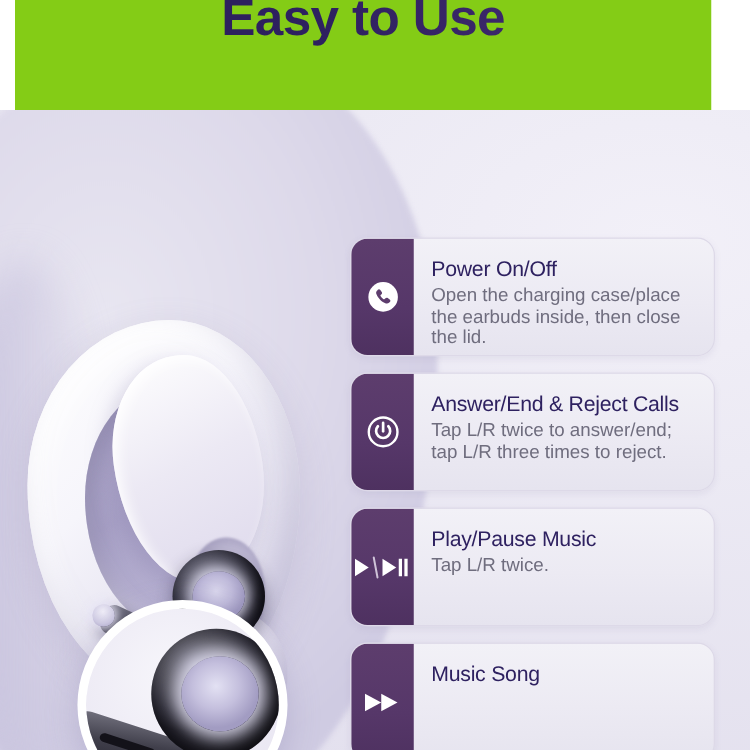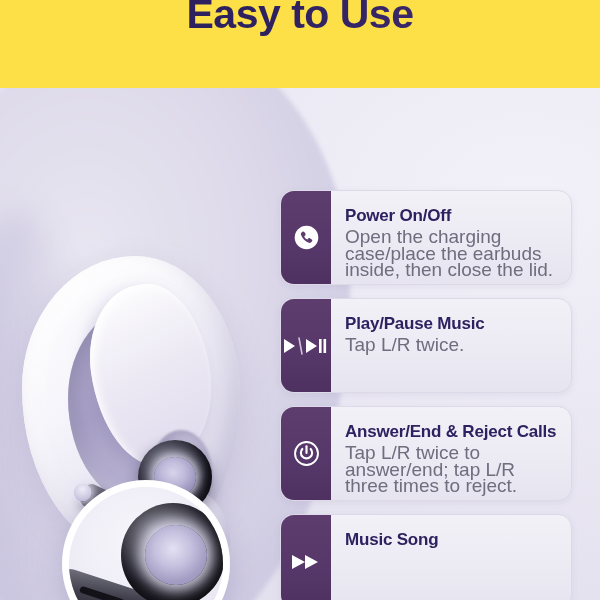--- a/index.html
+++ b/index.html
@@ -8,23 +8,23 @@
     width:600px; height:600px;
     overflow:hidden;
     font-family:"Liberation Sans", sans-serif;
     background:#ffffff;
   }
 
   .page { position:relative; width:600px; height:600px; overflow:hidden; }
 
   
   .header {
-    position:absolute; top:0; left:0;
-    width:600px; height:88px;
-    background:#fde047;
+    position:absolute; top:0; left:12px;
+    width:557px; height:88px;
+    background:#84cc16;
     z-index:5;
   }
   .page-title {
     position:absolute;
     left:0; right:0;
     top:-12px;
     text-align:center;
     font-size:41px;
     font-weight:bold;
     letter-spacing:-0.5px;
@@ -213,28 +213,28 @@
     display:flex; align-items:center; justify-content:center;
     background:linear-gradient(180deg,#5d3d6d 0%,#563769 60%,#4e3160 100%);
     color:#ffffff;
   }
   .card-body {
     flex:1 1 auto;
     padding:14px 12px 0 14px;
   }
   .card-title {
     font-size:17px;
-    font-weight:bold;
+    font-weight:normal;
     color:#2e2160;
     letter-spacing:-0.2px;
     line-height:21px;
     margin-bottom:3px;
   }
   .card-desc {
-    font-size:19px;
+    font-size:15px;
     color:#6f6d7e;
     line-height:16.5px;
   }
 
   .icon-svg { display:block; }
 </style>
 </head>
 <body>
 
 <div class="page">
@@ -277,20 +277,34 @@
     <div class="card">
       <div class="card-icon">
         <svg class="icon-svg" width="27" height="27" viewBox="0 0 24 24" aria-hidden="true">
           <circle cx="12" cy="12" r="10.5" fill="#ffffff"></circle>
           <path d="M8.2 7.0c.55-.55 1.35-.5 1.8.12l1.0 1.4c.36.5.3 1.18-.14 1.6l-.62.6c-.2.2-.24.5-.1.74.5.9 1.27 1.67 2.18 2.18.24.14.54.1.74-.1l.6-.62c.42-.44 1.1-.5 1.6-.14l1.4 1.0c.62.45.67 1.25.12 1.8l-.62.62c-.56.56-1.4.75-2.15.46-1.6-.62-3.0-1.55-4.16-2.7-1.15-1.16-2.08-2.56-2.7-4.16-.29-.75-.1-1.59.46-2.15l.6-.62z" fill="#5d3d6d"></path>
         </svg>
       </div>
       <div class="card-body">
         <div class="card-title">Power On/Off</div>
         <div class="card-desc">Open the charging case/place the earbuds inside, then close the lid.</div>
+      </div>
+    </div>
+
+    <div class="card">
+      <div class="card-icon">
+        <svg class="icon-svg" width="27" height="27" viewBox="0 0 24 24" aria-hidden="true">
+          <circle cx="12" cy="12" r="10.2" fill="none" stroke="#ffffff" stroke-width="1.7"></circle>
+          <path d="M12 5.6v6.0" stroke="#ffffff" stroke-width="1.9" stroke-linecap="round"></path>
+          <path d="M8.3 8.0a5.0 5.0 0 1 0 7.4 0" fill="none" stroke="#ffffff" stroke-width="1.9" stroke-linecap="round"></path>
+        </svg>
+      </div>
+      <div class="card-body">
+        <div class="card-title">Answer/End &amp; Reject Calls</div>
+        <div class="card-desc">Tap L/R twice to answer/end; tap L/R three times to reject.</div>
       </div>
     </div>
 
     <div class="card">
       <div class="card-icon">
         <svg class="icon-svg" width="46" height="20" viewBox="0 0 46 20" aria-hidden="true">
           <path d="M1 3 L12 10 L1 17 Z" fill="#ffffff"></path>
           <path d="M19 18 L16 2" stroke="#cfc3d8" stroke-width="1.6" stroke-linecap="round"></path>
           <path d="M23 3 L34 10 L23 17 Z" fill="#ffffff"></path>
           <rect x="36" y="3" width="2.6" height="14" fill="#ffffff"></rect>
@@ -298,34 +312,20 @@
         </svg>
       </div>
       <div class="card-body">
         <div class="card-title">Play/Pause Music</div>
         <div class="card-desc">Tap L/R twice.</div>
       </div>
     </div>
 
     <div class="card">
       <div class="card-icon">
-        <svg class="icon-svg" width="27" height="27" viewBox="0 0 24 24" aria-hidden="true">
-          <circle cx="12" cy="12" r="10.2" fill="none" stroke="#ffffff" stroke-width="1.7"></circle>
-          <path d="M12 5.6v6.0" stroke="#ffffff" stroke-width="1.9" stroke-linecap="round"></path>
-          <path d="M8.3 8.0a5.0 5.0 0 1 0 7.4 0" fill="none" stroke="#ffffff" stroke-width="1.9" stroke-linecap="round"></path>
-        </svg>
-      </div>
-      <div class="card-body">
-        <div class="card-title">Answer/End &amp; Reject Calls</div>
-        <div class="card-desc">Tap L/R twice to answer/end; tap L/R three times to reject.</div>
-      </div>
-    </div>
-
-    <div class="card">
-      <div class="card-icon">
         <svg class="icon-svg" width="34" height="20" viewBox="0 0 34 20" aria-hidden="true">
           <path d="M3 3 L16 10 L3 17 Z" fill="#ffffff"></path>
           <path d="M16 3 L29 10 L16 17 Z" fill="#ffffff"></path>
         </svg>
       </div>
       <div class="card-body">
         <div class="card-title">Music Song</div>
       </div>
     </div>
 

